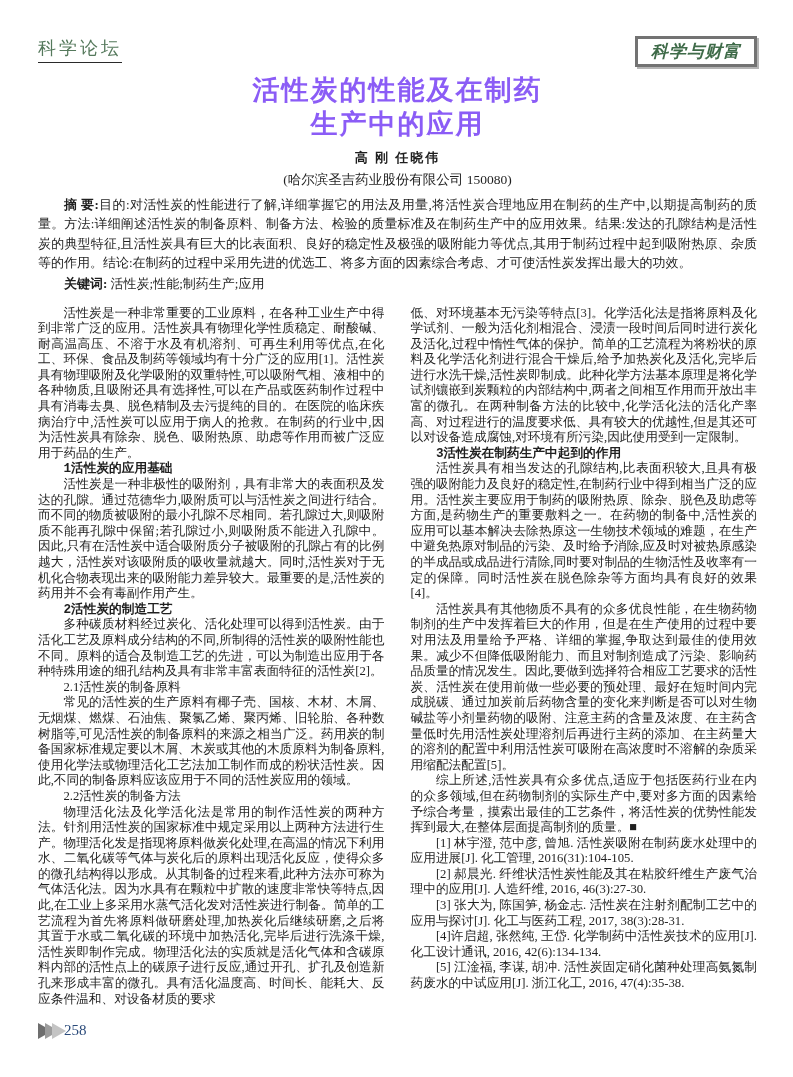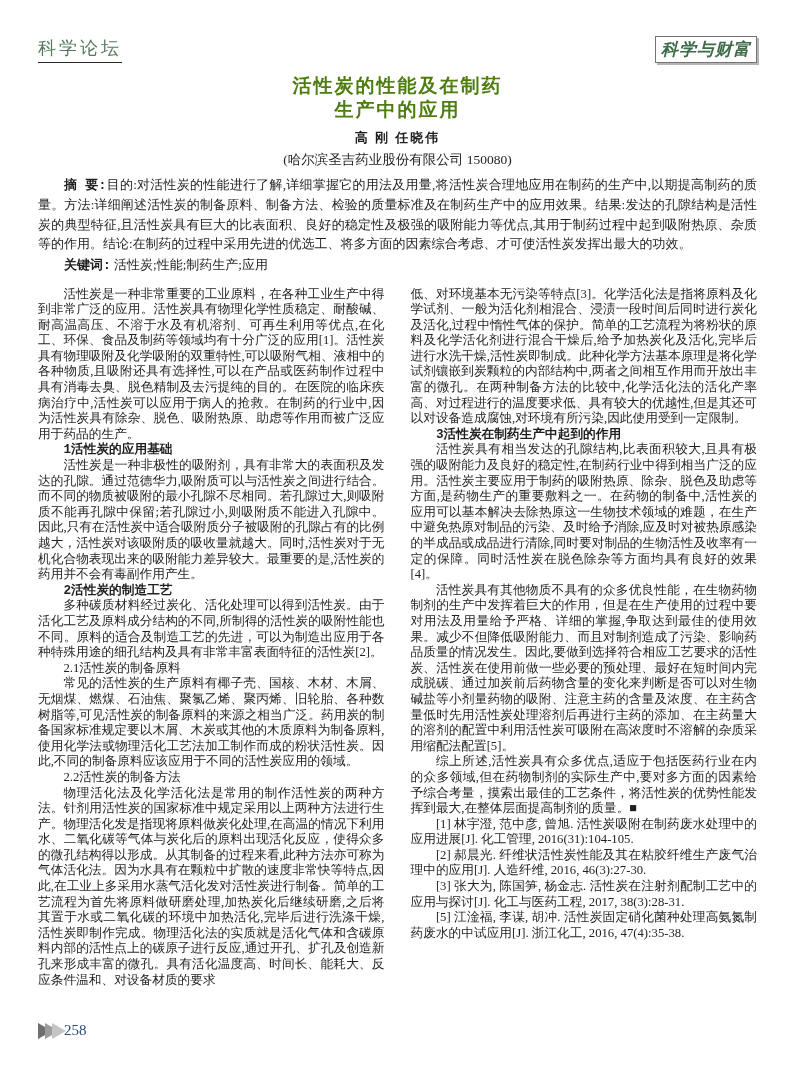--- a/index.html
+++ b/index.html
@@ -15,37 +15,37 @@
     overflow:hidden;
   }
   
   .hdr{display:flex;justify-content:space-between;align-items:flex-start;height:34px;}
   .hdr-left{
     font-size:18px;letter-spacing:3px;color:#55795c;
     border-bottom:1.5px solid #2a2a2a;padding-bottom:2px;
   }
   .hdr-right{
     font-size:17px;font-weight:bold;font-style:italic;color:#3f6b49;
-    border:1px solid #737373;box-shadow:2px 2px 0 #b5b5b5;
-    padding:1px 5px;letter-spacing:1px;
+    border:3px solid #737373;box-shadow:2px 2px 0 #b5b5b5;
+    padding:1px 13px;letter-spacing:1px;
   }
   
   .title{
-    text-align:center;font-weight:bold;font-size:19px;line-height:1.25;
-    letter-spacing:2px;margin-top:4px;color:#4d7c0f;
+    text-align:center;font-weight:bold;font-size:27px;line-height:1.25;
+    letter-spacing:2px;margin-top:4px;color:#8b5cf6;
   }
   .authors{text-align:center;font-size:13px;font-weight:bold;margin-top:7px;letter-spacing:2px;}
   .affil{text-align:center;font-size:13.5px;margin-top:4px;}
   
   .abstract{
     margin-top:6px;font-size:13px;line-height:1.5;text-align:justify;
     text-indent:2em;
   }
   .kw{margin-top:2px;font-size:13px;text-indent:2em;}
-  .blab{font-family:Liberation Mono, monospace;font-weight:bold;}
+  .blab{font-family:Liberation Serif, serif;font-weight:bold;}
   
   .cols{display:flex;gap:26px;margin-top:13px;}
   .col{width:355px;font-size:12.7px;line-height:15.6px;text-align:justify;}
   .col p{margin:0;text-indent:2em;}
   .col p.noindent{text-indent:0;}
   .h-sec{
     font-family:Liberation Mono, monospace;font-weight:bold;
     text-indent:0;margin:0;
   }
   .h-sub{text-indent:2em;margin:0;}
@@ -101,20 +101,21 @@
 
     <div class="col">
       <p class="noindent">低、对环境基本无污染等特点[3]。化学活化法是指将原料及化学试剂、一般为活化剂相混合、浸渍一段时间后同时进行炭化及活化,过程中惰性气体的保护。简单的工艺流程为将粉状的原料及化学活化剂进行混合干燥后,给予加热炭化及活化,完毕后进行水洗干燥,活性炭即制成。此种化学方法基本原理是将化学试剂镶嵌到炭颗粒的内部结构中,两者之间相互作用而开放出丰富的微孔。在两种制备方法的比较中,化学活化法的活化产率高、对过程进行的温度要求低、具有较大的优越性,但是其还可以对设备造成腐蚀,对环境有所污染,因此使用受到一定限制。</p>
       <p class="h-sec">3活性炭在制药生产中起到的作用</p>
       <p>活性炭具有相当发达的孔隙结构,比表面积较大,且具有极强的吸附能力及良好的稳定性,在制药行业中得到相当广泛的应用。活性炭主要应用于制药的吸附热原、除杂、脱色及助虑等方面,是药物生产的重要敷料之一。在药物的制备中,活性炭的应用可以基本解决去除热原这一生物技术领域的难题，在生产中避免热原对制品的污染、及时给予消除,应及时对被热原感染的半成品或成品进行清除,同时要对制品的生物活性及收率有一定的保障。同时活性炭在脱色除杂等方面均具有良好的效果[4]。</p>
       <p>活性炭具有其他物质不具有的众多优良性能，在生物药物制剂的生产中发挥着巨大的作用，但是在生产使用的过程中要对用法及用量给予严格、详细的掌握,争取达到最佳的使用效果。减少不但降低吸附能力、而且对制剂造成了污染、影响药品质量的情况发生。因此,要做到选择符合相应工艺要求的活性炭、活性炭在使用前做一些必要的预处理、最好在短时间内完成脱碳、通过加炭前后药物含量的变化来判断是否可以对生物碱盐等小剂量药物的吸附、注意主药的含量及浓度、在主药含量低时先用活性炭处理溶剂后再进行主药的添加、在主药量大的溶剂的配置中利用活性炭可吸附在高浓度时不溶解的杂质采用缩配法配置[5]。</p>
       <p>综上所述,活性炭具有众多优点,适应于包括医药行业在内的众多领域,但在药物制剂的实际生产中,要对多方面的因素给予综合考量，摸索出最佳的工艺条件，将活性炭的优势性能发挥到最大,在整体层面提高制剂的质量。■</p>
       <p class="ref-item">[1] 林宇澄, 范中彦, 曾旭. 活性炭吸附在制药废水处理中的应用进展[J]. 化工管理, 2016(31):104-105.</p>
       <p class="ref-item">[2] 郝晨光. 纤维状活性炭性能及其在粘胶纤维生产废气治理中的应用[J]. 人造纤维, 2016, 46(3):27-30.</p>
       <p class="ref-item">[3] 张大为, 陈国笋, 杨金志. 活性炭在注射剂配制工艺中的应用与探讨[J]. 化工与医药工程, 2017, 38(3):28-31.</p>
+      <p class="ref-item">[4]许启超, 张然纯, 王岱. 化学制药中活性炭技术的应用[J]. 化工设计通讯, 2016, 42(6):134-134.</p>
       <p class="ref-item">[5] 江淦福, 李谋, 胡冲. 活性炭固定硝化菌种处理高氨氮制药废水的中试应用[J]. 浙江化工, 2016, 47(4):35-38.</p>
     </div>
 
   </div>
 
   <div class="footer">
     <span class="tri t1"></span>
     <span class="tri t2"></span>
     <span class="tri t3"></span>
     <span class="pgnum">258</span>

